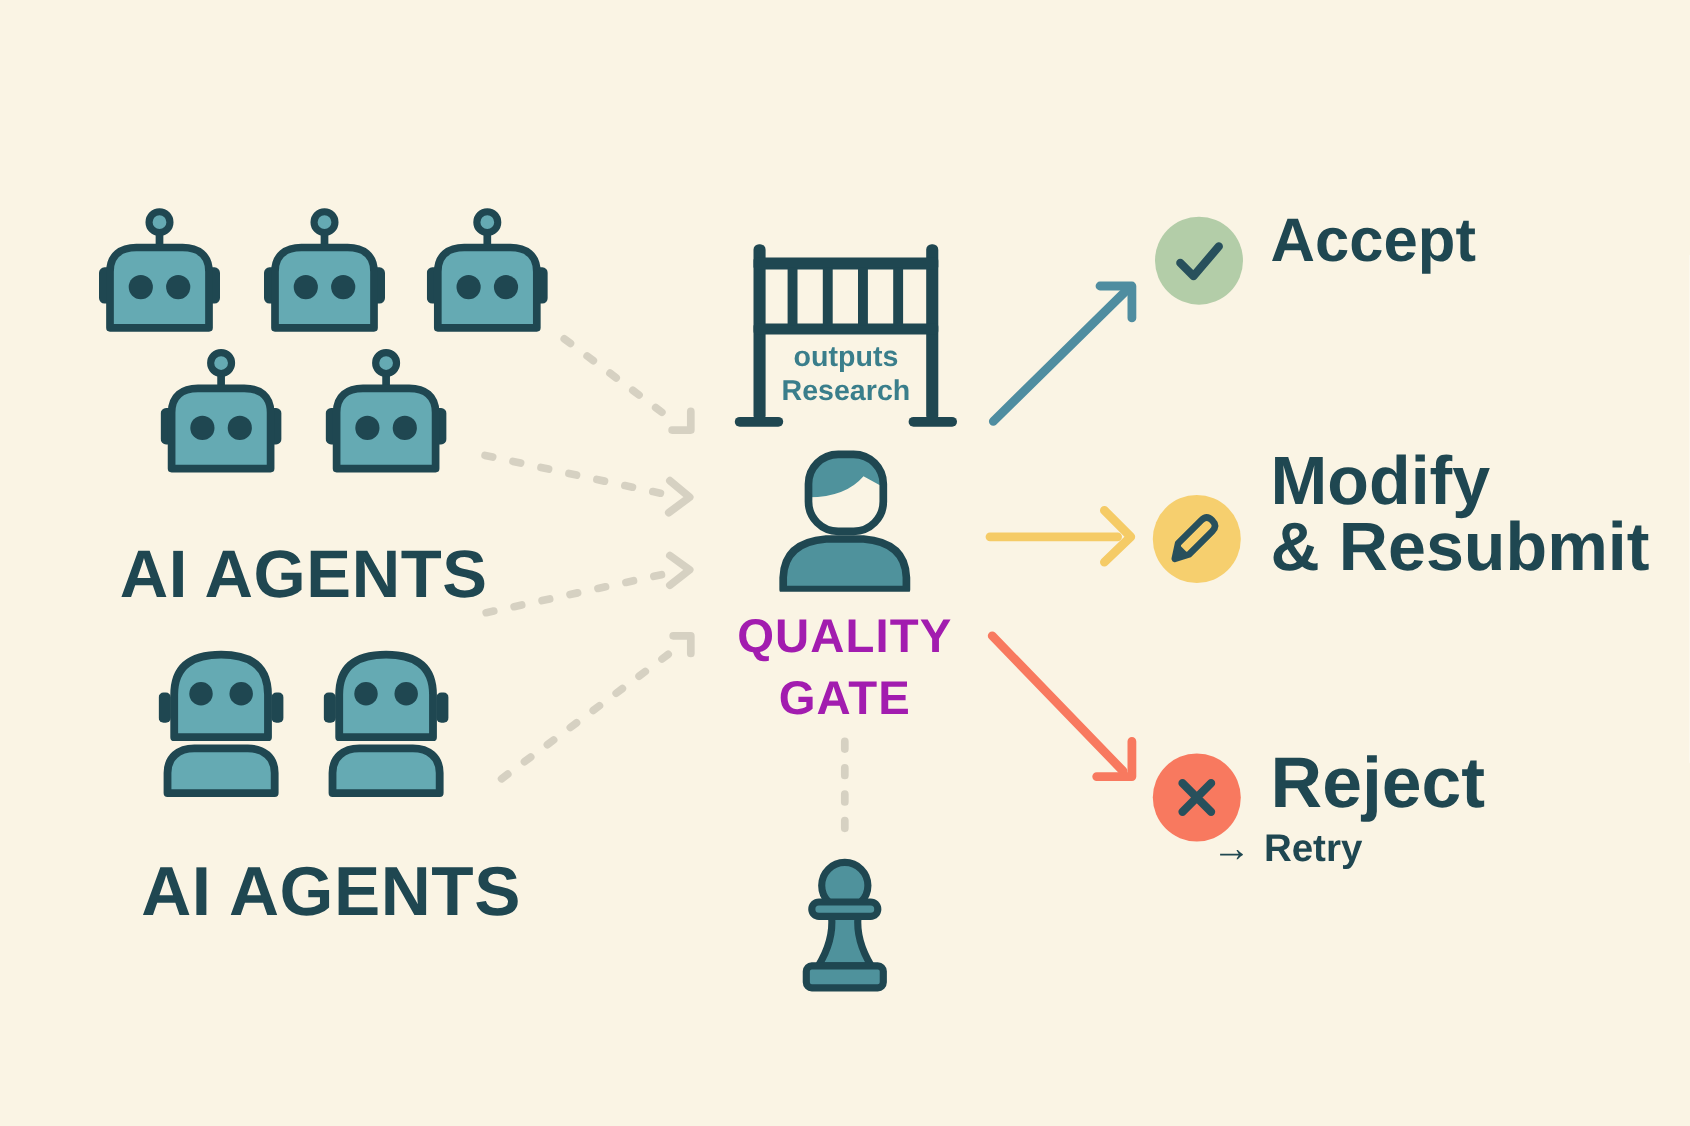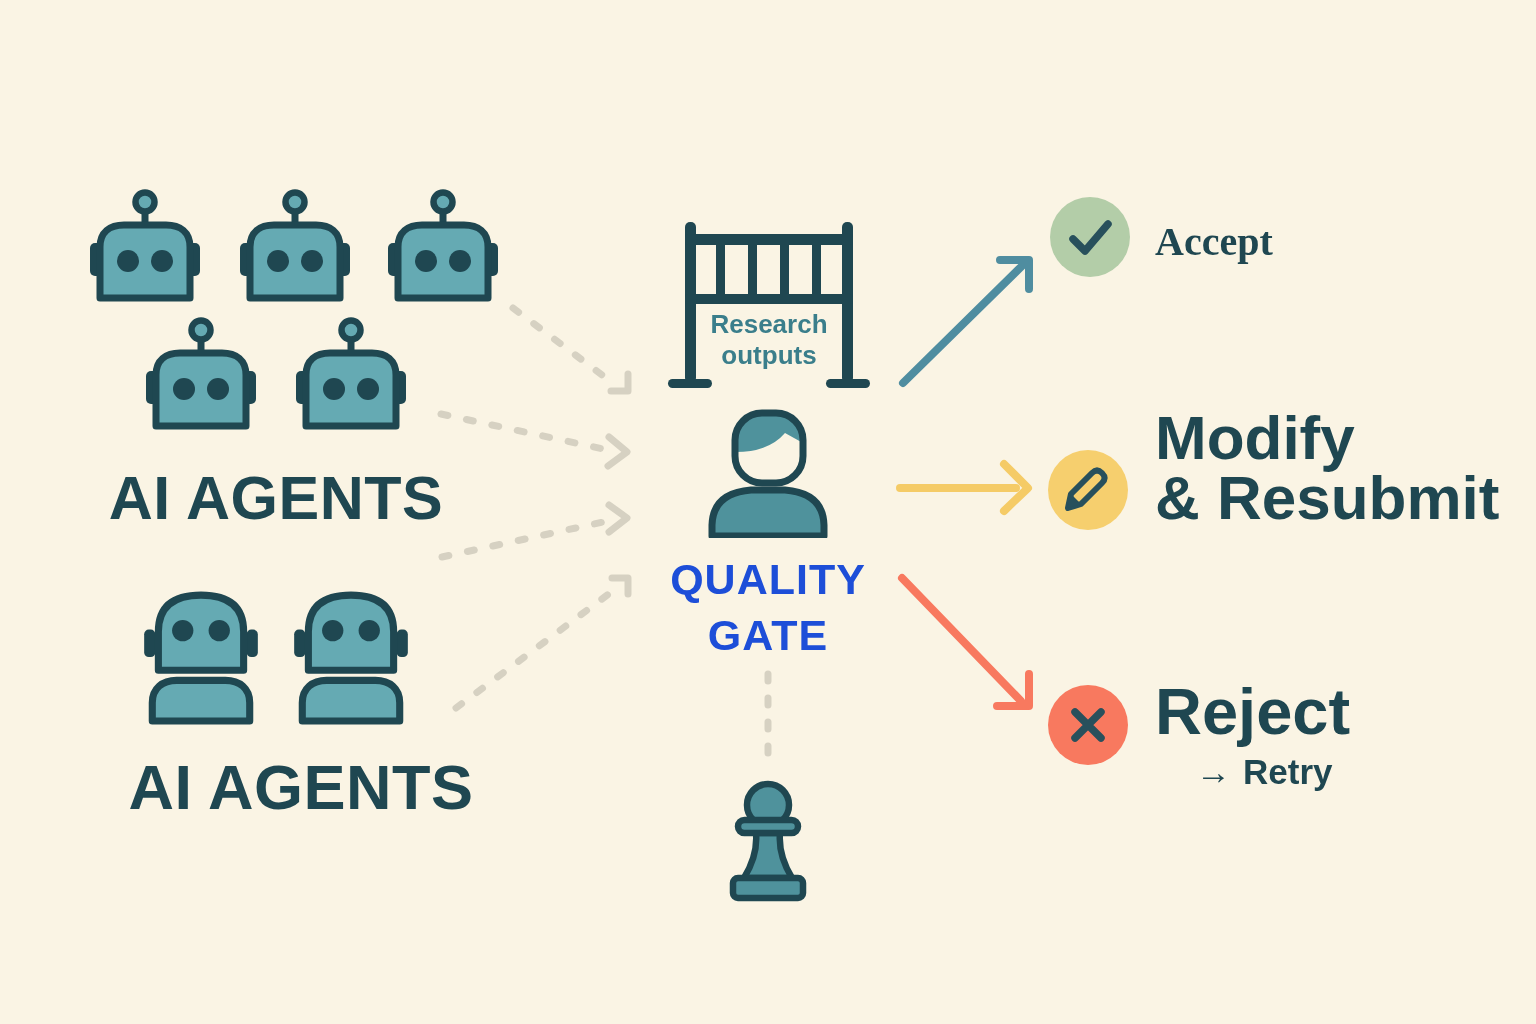--- a/index.html
+++ b/index.html
@@ -5,47 +5,47 @@
   html,body{margin:0;padding:0;}
   .canvas{
     position:relative;width:1536px;height:1024px;overflow:hidden;
     background:#faf4e4;
     font-family:"Liberation Sans","DejaVu Sans",sans-serif;
     color:#1f4751;
   }
   .abs{position:absolute;}
   .agents-label{
     position:absolute;text-align:center;font-weight:600;color:#1f4751;
-    letter-spacing:0.5px;white-space:nowrap;
+    letter-spacing:0.5px;white-space:nowrap;margin-top:24px;
   }
   .agents-label.top{left:76px;width:400px;top:466px;font-size:61px;line-height:64px;}
   .agents-label.bottom{left:101px;width:400px;top:754px;font-size:63px;line-height:66px;}
   .gate-label{
     position:absolute;left:664px;width:210px;top:309px;text-align:center;
     font-size:26px;line-height:31px;font-weight:700;color:#3a7e8b;
   }
   .reviewer-label{
     position:absolute;left:593px;width:350px;top:551px;text-align:center;
-    font-size:43px;line-height:56px;font-weight:600;color:#1d4ed8;letter-spacing:1px;
+    font-size:43px;line-height:56px;font-weight:600;color:#a21caf;letter-spacing:1px;
   }
   .badge{
     position:absolute;width:80px;height:80px;border-radius:50%;
     display:flex;align-items:center;justify-content:center;
   }
   .badge.accept{left:1050px;top:197px;background:#b3cda8;}
   .badge.modify{left:1048px;top:450px;background:#f6cf6e;}
   .badge.reject{left:1048px;top:685px;background:#f8795f;}
   .outcome-label{
     position:absolute;left:1155px;font-weight:600;color:#1f4751;white-space:nowrap;
   }
-  .outcome-label.accept{top:208px;font-size:40px;line-height:68px;font-family:Liberation Serif, serif;}
+  .outcome-label.accept{top:184px;font-size:56px;line-height:68px;}
   .outcome-label.modify{top:408px;font-size:62px;line-height:60px;}
   .outcome-label.reject{top:678px;font-size:65px;line-height:68px;}
   .retry-note{
-    position:absolute;left:1196px;top:750px;font-size:35px;line-height:44px;
+    position:absolute;left:1102px;top:750px;font-size:35px;line-height:44px;
     font-weight:600;color:#1f4751;white-space:nowrap;
   }
   .retry-note .glyph{margin-right:12px;font-weight:400;}
   svg{display:block;}
 </style>
 </head>
 <body>
 
 <div class="canvas">
 
@@ -134,22 +134,22 @@
       <rect x="23" y="78" width="168" height="10" rx="3"></rect>
       <rect x="54" y="27" width="9" height="53"></rect>
       <rect x="86" y="27" width="9" height="53"></rect>
       <rect x="118" y="27" width="9" height="53"></rect>
       <rect x="150" y="27" width="9" height="53"></rect>
       <rect x="6" y="163" width="44" height="9" rx="4.5"></rect>
       <rect x="164" y="163" width="44" height="9" rx="4.5"></rect>
     </g>
   </svg>
   <div class="gate-label">
+    <span style="display:block">outputs</span>
     <span style="display:block">Research</span>
-    <span style="display:block">outputs</span>
   </div>
 
   <svg class="abs" style="left:706px;top:406px" width="124" height="132" viewBox="0 0 124 132">
     <defs>
         <clipPath id="headclip">
           <rect x="29" y="7" width="68" height="70" rx="27"></rect>
         </clipPath>
       </defs>
     <path d="M6 130 L6 119 Q7 87 45 84 L79 84 Q117 87 118 119 L118 130 Z" fill="#4f929c" stroke="#1f4751" stroke-width="7" stroke-linejoin="round"></path>
     <rect x="29" y="7" width="68" height="70" rx="27" fill="#faf4e4"></rect>

